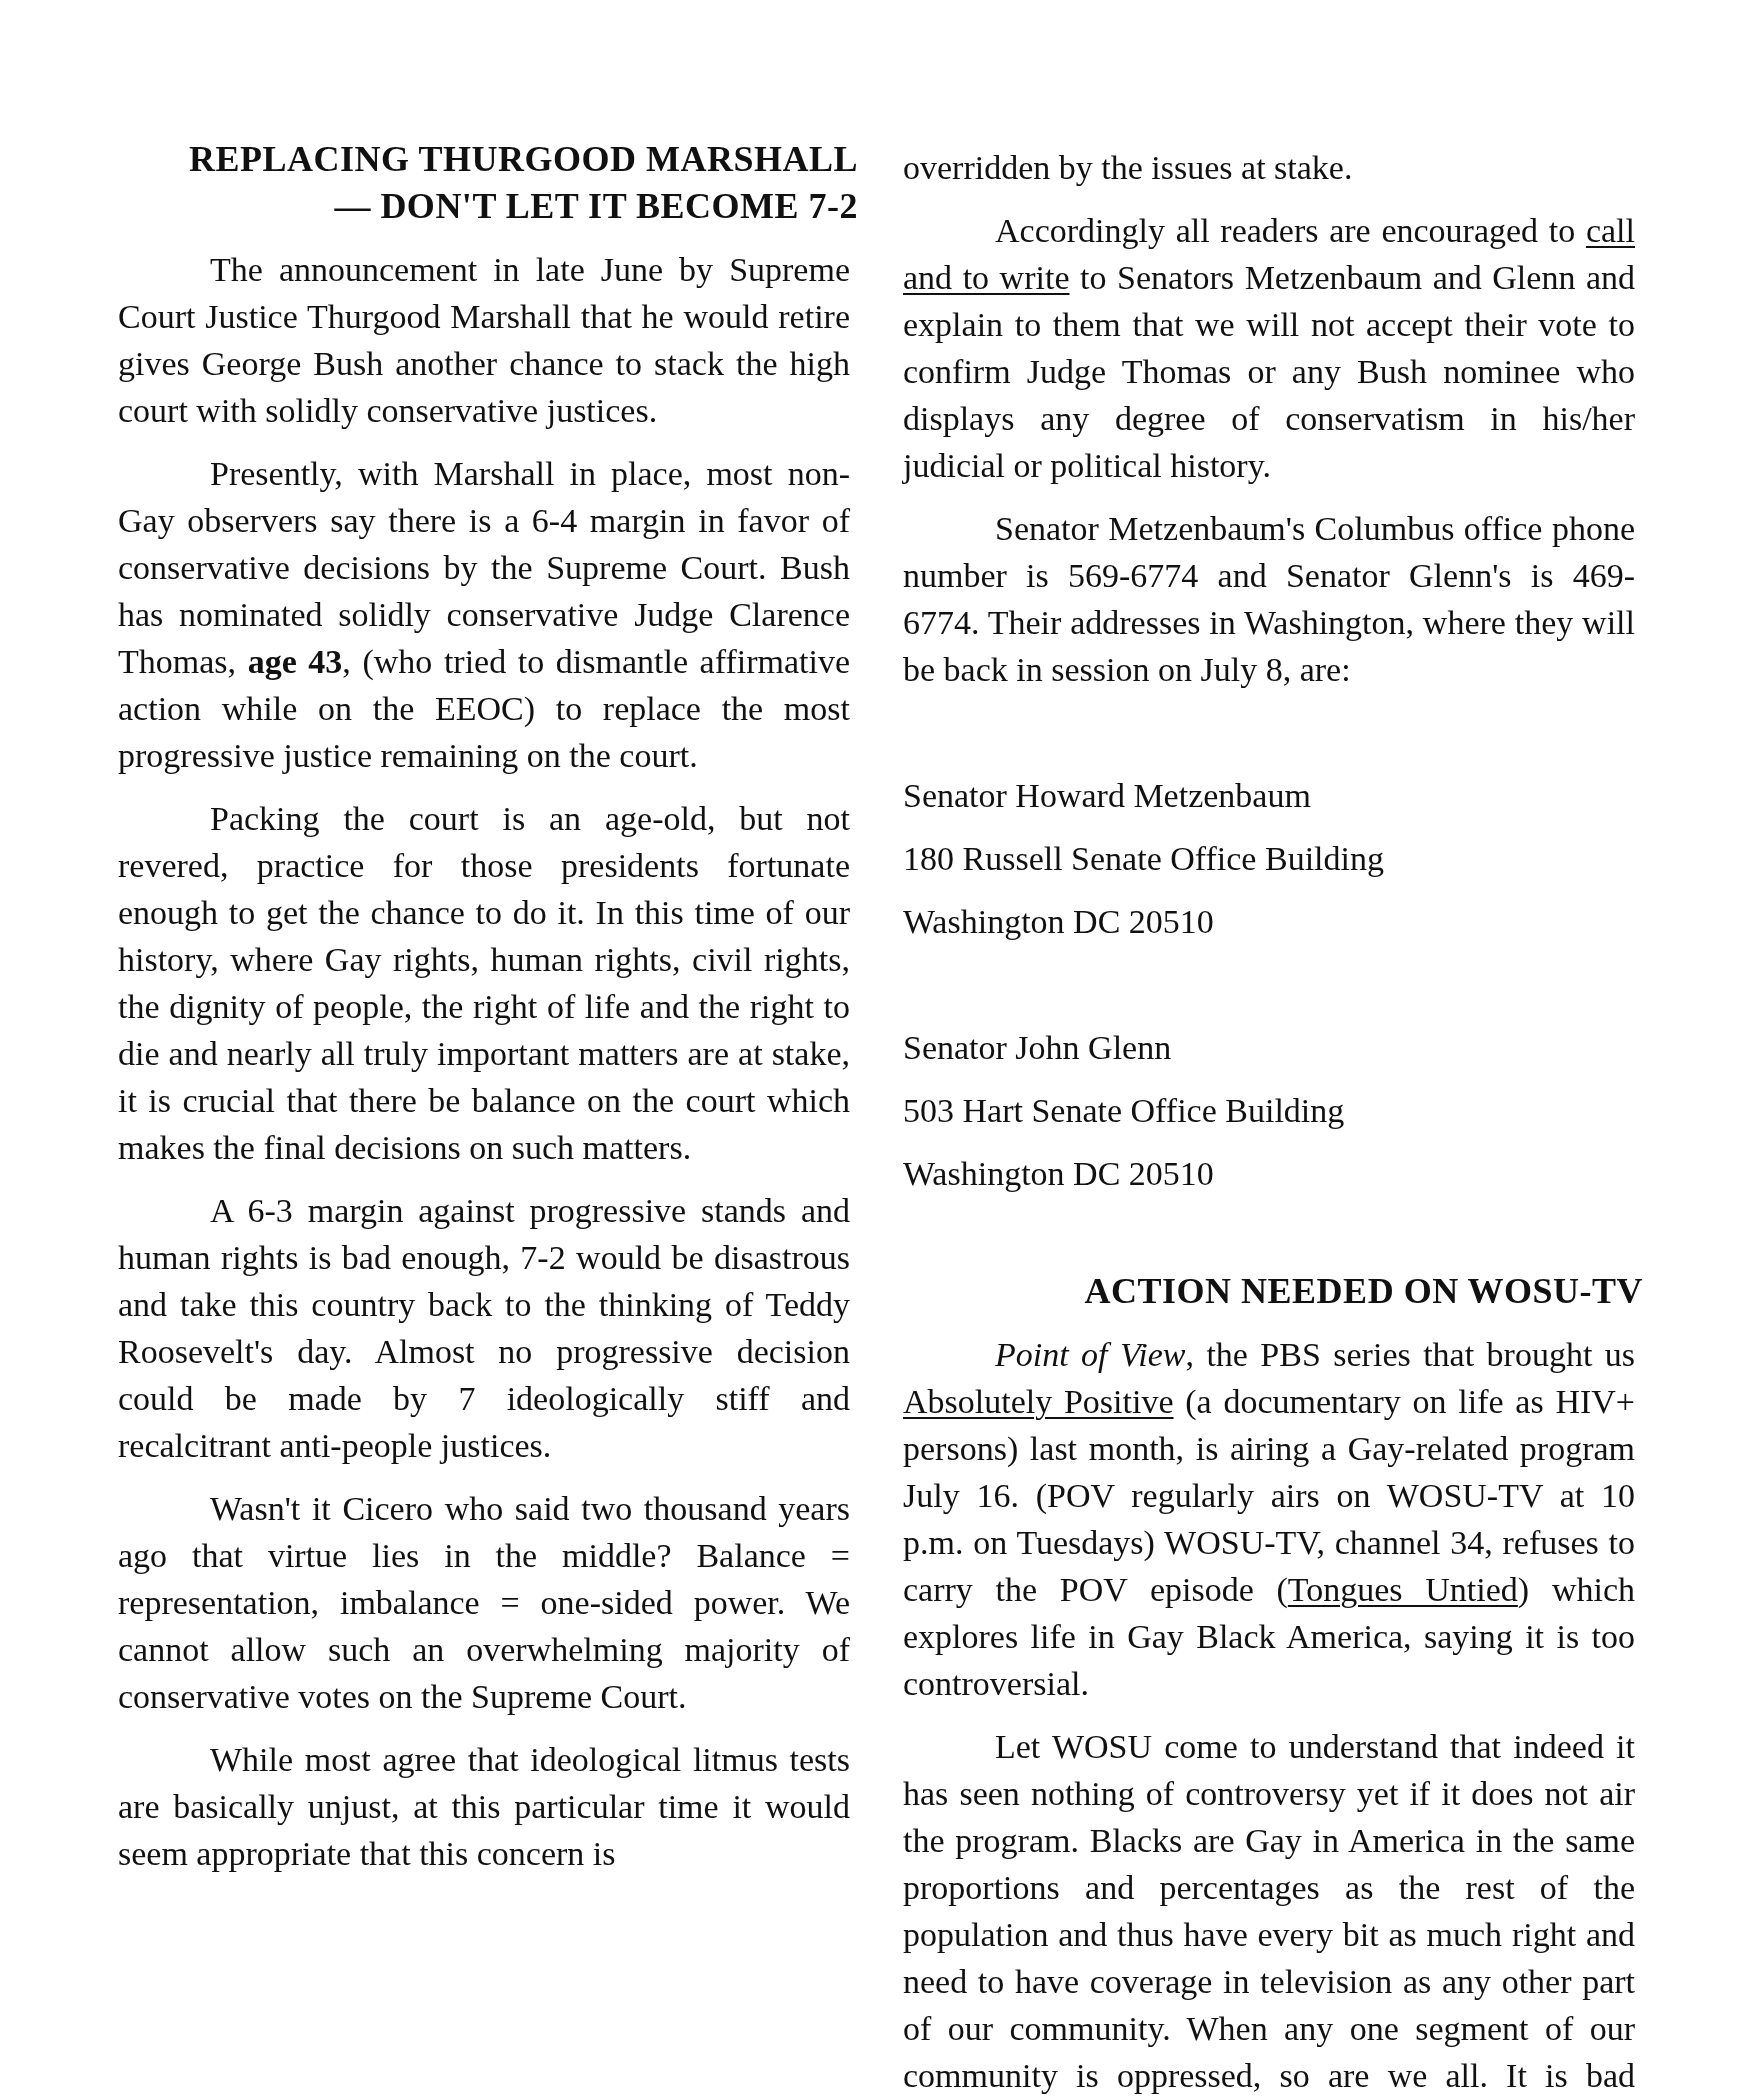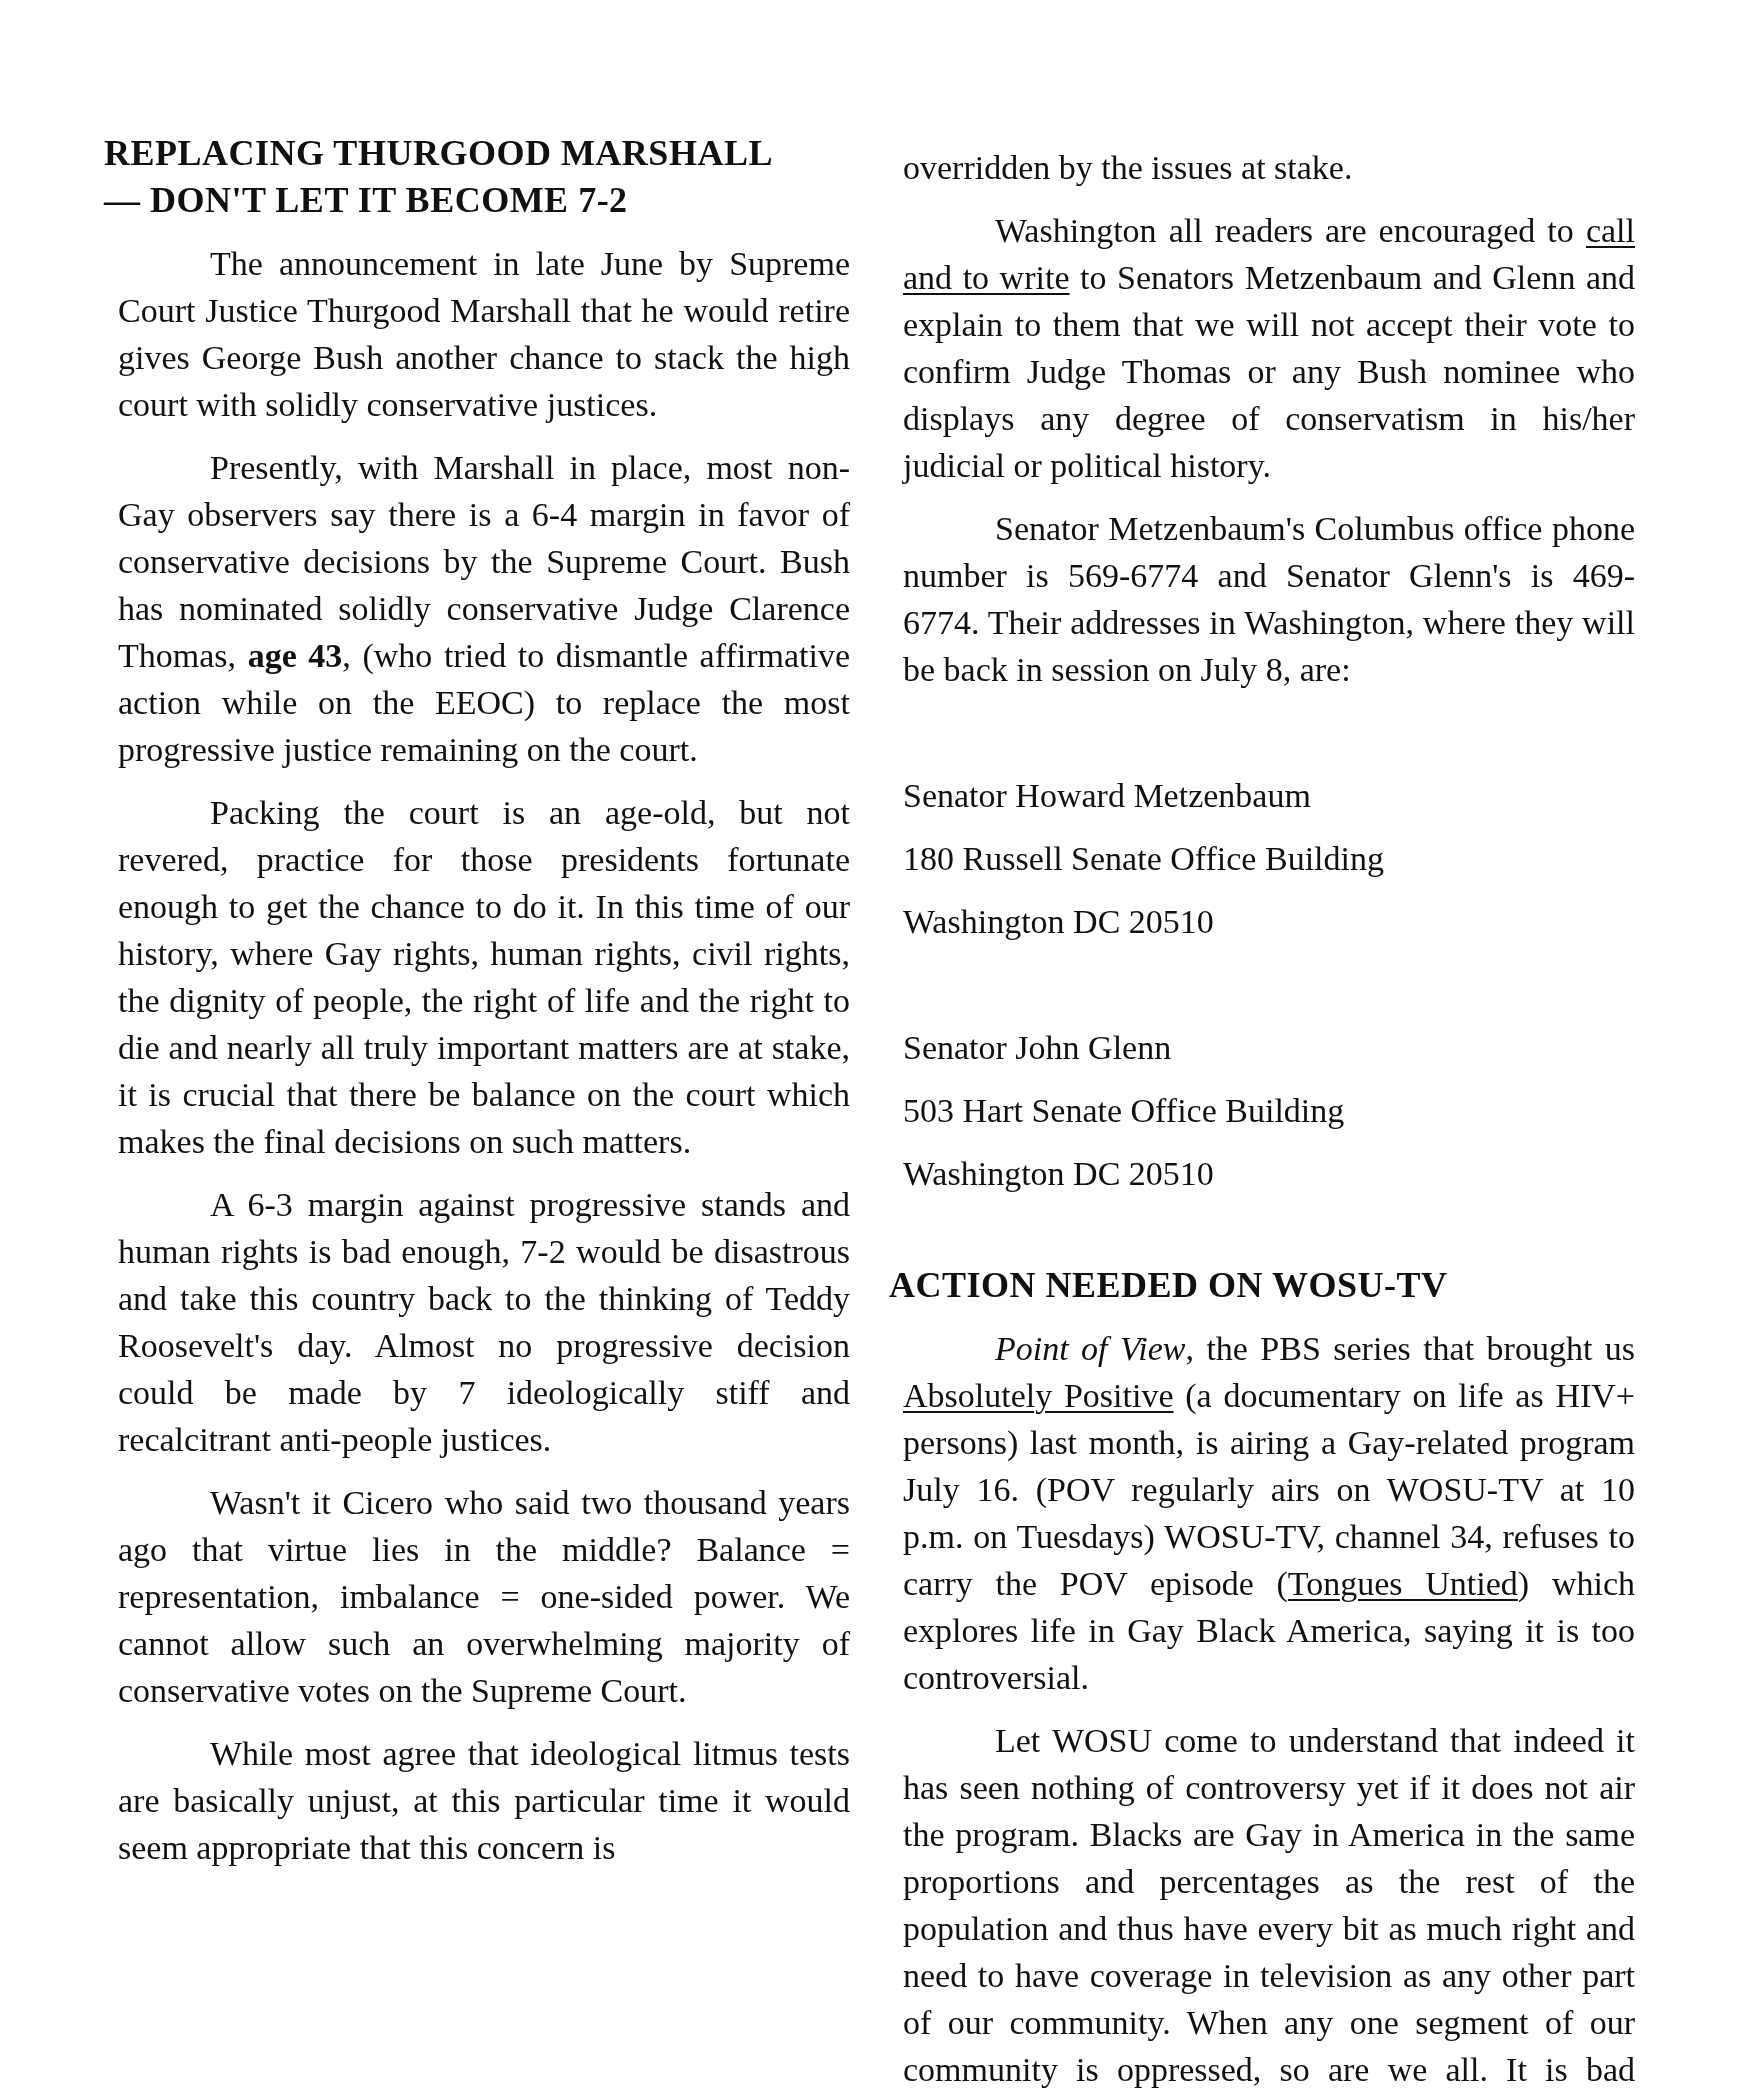--- a/index.html
+++ b/index.html
@@ -1,21 +1,21 @@
 <!DOCTYPE html>
 <html style="font-size:7.8px"><head>
 <meta charset="utf-8">
 <style>
   html, body { margin: 0; padding: 0; background: #ffffff; }
   body { width: 1739px; height: 2097px; position: relative; overflow: hidden;
          font-family: "Liberation Serif", "DejaVu Serif", serif; color: #111; }
   .col { position: absolute; top: 128px; width: 764px; font-size: 34px; line-height: 47px; }
   #left { left: 102px; }
   #right { left: 887px; width: 764px; }
-  .head { font-weight: bold; font-size: 36px; letter-spacing: 0.5px; line-height: 47px; margin: 2px; }
+  .head { font-weight: bold; font-size: 36px; letter-spacing: 0.5px; line-height: 47px; margin: 8px; text-align: right; }
   p { margin: 16px; text-align: justify; text-align-last: left; }
   p.ind { text-indent: 92px; }
   .blank { height: 47px; }
   .addr p { text-align: right; }
   u { text-decoration: underline; text-underline-offset: 3.9px; text-decoration-thickness: 1.9px; }
   i { font-style: italic; }
   b { font-weight: bold; }
 </style>
 </head>
 <body>
@@ -28,21 +28,21 @@
   <p class="ind">The announcement in late June by Supreme Court Justice Thurgood Marshall that he would retire gives George Bush another chance to stack the high court with solidly conservative justices.</p>
   <p class="ind"><span>Presently, with Marshall in place, most non-Gay observers say there is a 6-4 margin in favor of conservative decisions by the Supreme Court. Bush has nominated solidly conservative Judge Clarence Thomas,</span> <b>age 43</b><span>, (who tried to dismantle affirmative action while on the EEOC) to replace the most progressive justice remaining on the court.</span></p>
   <p class="ind">Packing the court is an age-old, but not revered, practice for those presidents fortunate enough to get the chance to do it. In this time of our history, where Gay rights, human rights, civil rights, the dignity of people, the right of life and the right to die and nearly all truly important matters are at stake, it is crucial that there be balance on the court which makes the final decisions on such matters.</p>
   <p class="ind">A 6-3 margin against progressive stands and human rights is bad enough, 7-2 would be disastrous and take this country back to the thinking of Teddy Roosevelt's day. Almost no progressive decision could be made by 7 ideologically stiff and recalcitrant anti-people justices.</p>
   <p class="ind">Wasn't it Cicero who said two thousand years ago that virtue lies in the middle? Balance = representation, imbalance = one-sided power. We cannot allow such an overwhelming majority of conservative votes on the Supreme Court.</p>
   <p class="ind">While most agree that ideological litmus tests are basically unjust, at this particular time it would seem appropriate that this concern is</p>
 </div>
 
 <div class="col" id="right">
   <p>overridden by the issues at stake.</p>
-  <p class="ind"><span>Washington all readers are encouraged to</span> <u>call and to write</u> <span>to Senators Metzenbaum and Glenn and explain to them that we will not accept their vote to confirm Judge Thomas or any Bush nominee who displays any degree of conservatism in his/her judicial or political history.</span></p>
+  <p class="ind"><span>Accordingly all readers are encouraged to</span> <u>call and to write</u> <span>to Senators Metzenbaum and Glenn and explain to them that we will not accept their vote to confirm Judge Thomas or any Bush nominee who displays any degree of conservatism in his/her judicial or political history.</span></p>
   <p class="ind">Senator Metzenbaum's Columbus office phone number is 569-6774 and Senator Glenn's is 469-6774. Their addresses in Washington, where they will be back in session on July 8, are:</p>
   <div class="blank"></div>
   <div class="addr">
     <p>Senator Howard Metzenbaum</p>
     <p>180 Russell Senate Office Building</p>
     <p>Washington DC 20510</p>
   </div>
   <div class="blank"></div>
   <div class="addr">
     <p>Senator John Glenn</p>

